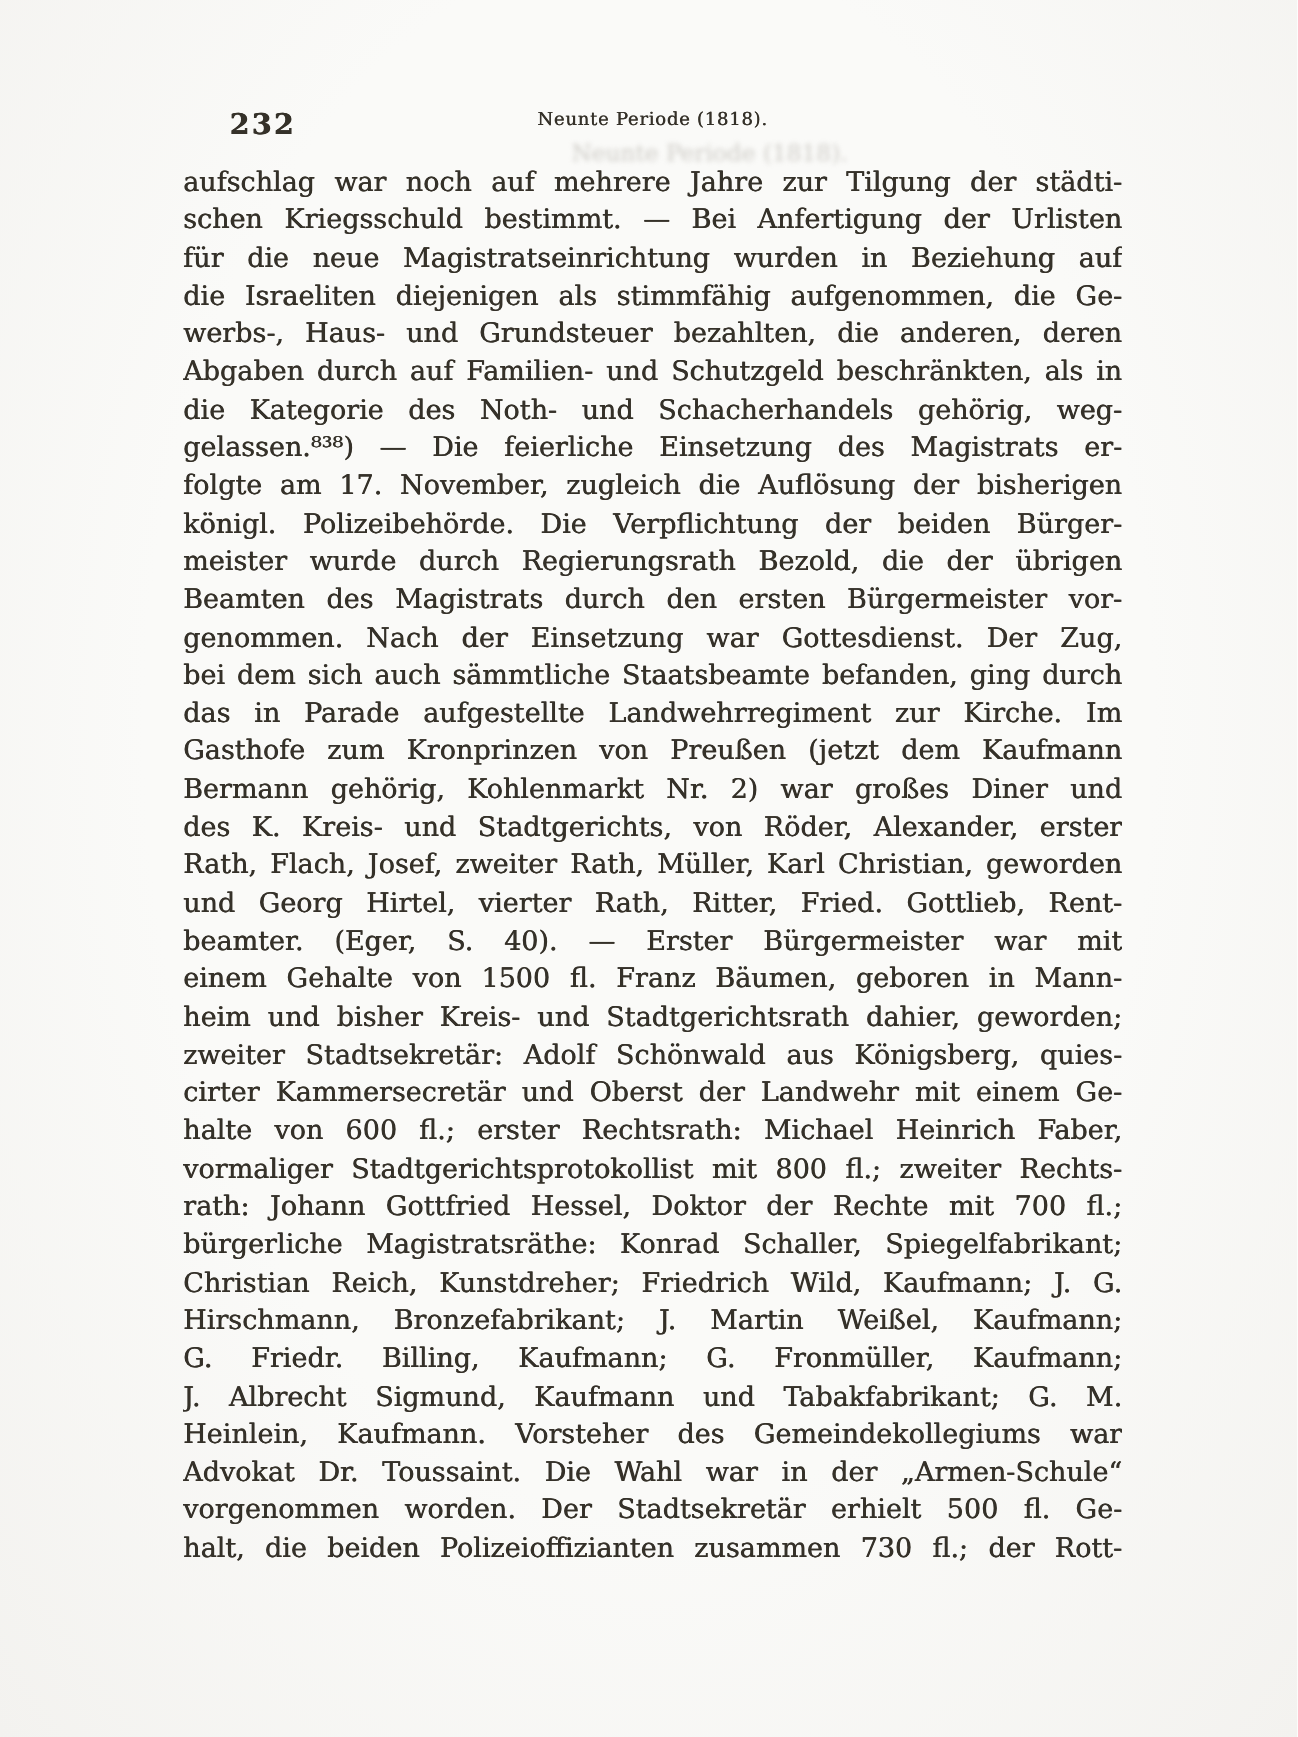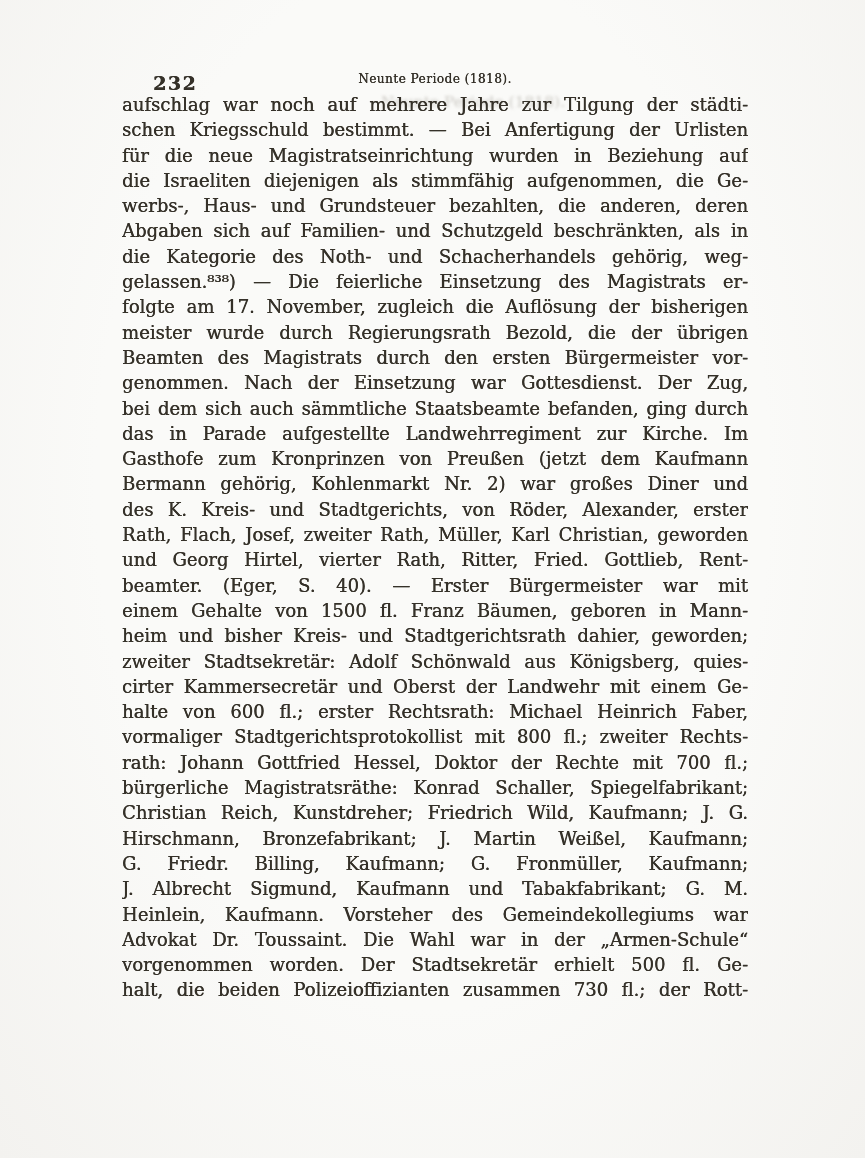--- a/index.html
+++ b/index.html
@@ -46,21 +46,21 @@
     width: 626px;
     text-align: center;
     font-size: 15.5px;
     color: #a8a49c;
     opacity: 0.55;
     filter: blur(1.6px);
     pointer-events: none;
   }
   .text-body {
     position: absolute;
-    top: 92px;
+    top: 109px;
     left: 122px;
     width: 626px;
     font-size: 18px;
     text-shadow: 0.35px 0 0 currentColor;
   }
   .line {
     height: 25.3px;
     line-height: 25.3px;
     text-align: justify;
     text-align-last: justify;
@@ -77,24 +77,25 @@
   </div>
 
   <div class="ghost-text">Neunte Periode (1818).</div>
 
   <div class="text-body">
       <div class="line">aufschlag war noch auf mehrere Jahre zur Tilgung der städti-</div>
       <div class="line">schen Kriegsschuld bestimmt. — Bei Anfertigung der Urlisten</div>
       <div class="line">für die neue Magistratseinrichtung wurden in Beziehung auf</div>
       <div class="line">die Israeliten diejenigen als stimmfähig aufgenommen, die Ge-</div>
       <div class="line">werbs-, Haus- und Grundsteuer bezahlten, die anderen, deren</div>
-      <div class="line">Abgaben sich auf Familien- und Schutzgeld beschränkten, als in</div>
+      <div class="line">Abgaben durch auf Familien- und Schutzgeld beschränkten, als in</div>
       <div class="line">die Kategorie des Noth- und Schacherhandels gehörig, weg-</div>
       <div class="line">gelassen.⁸³⁸) — Die feierliche Einsetzung des Magistrats er-</div>
       <div class="line">folgte am 17. November, zugleich die Auflösung der bisherigen</div>
+      <div class="line">königl. Polizeibehörde. Die Verpflichtung der beiden Bürger-</div>
       <div class="line">meister wurde durch Regierungsrath Bezold, die der übrigen</div>
       <div class="line">Beamten des Magistrats durch den ersten Bürgermeister vor-</div>
       <div class="line">genommen. Nach der Einsetzung war Gottesdienst. Der Zug,</div>
       <div class="line">bei dem sich auch sämmtliche Staatsbeamte befanden, ging durch</div>
       <div class="line">das in Parade aufgestellte Landwehrregiment zur Kirche. Im</div>
       <div class="line">Gasthofe zum Kronprinzen von Preußen (jetzt dem Kaufmann</div>
       <div class="line">Bermann gehörig, Kohlenmarkt Nr. 2) war großes Diner und</div>
       <div class="line">des K. Kreis- und Stadtgerichts, von Röder, Alexander, erster</div>
       <div class="line">Rath, Flach, Josef, zweiter Rath, Müller, Karl Christian, geworden</div>
       <div class="line">und Georg Hirtel, vierter Rath, Ritter, Fried. Gottlieb, Rent-</div>

